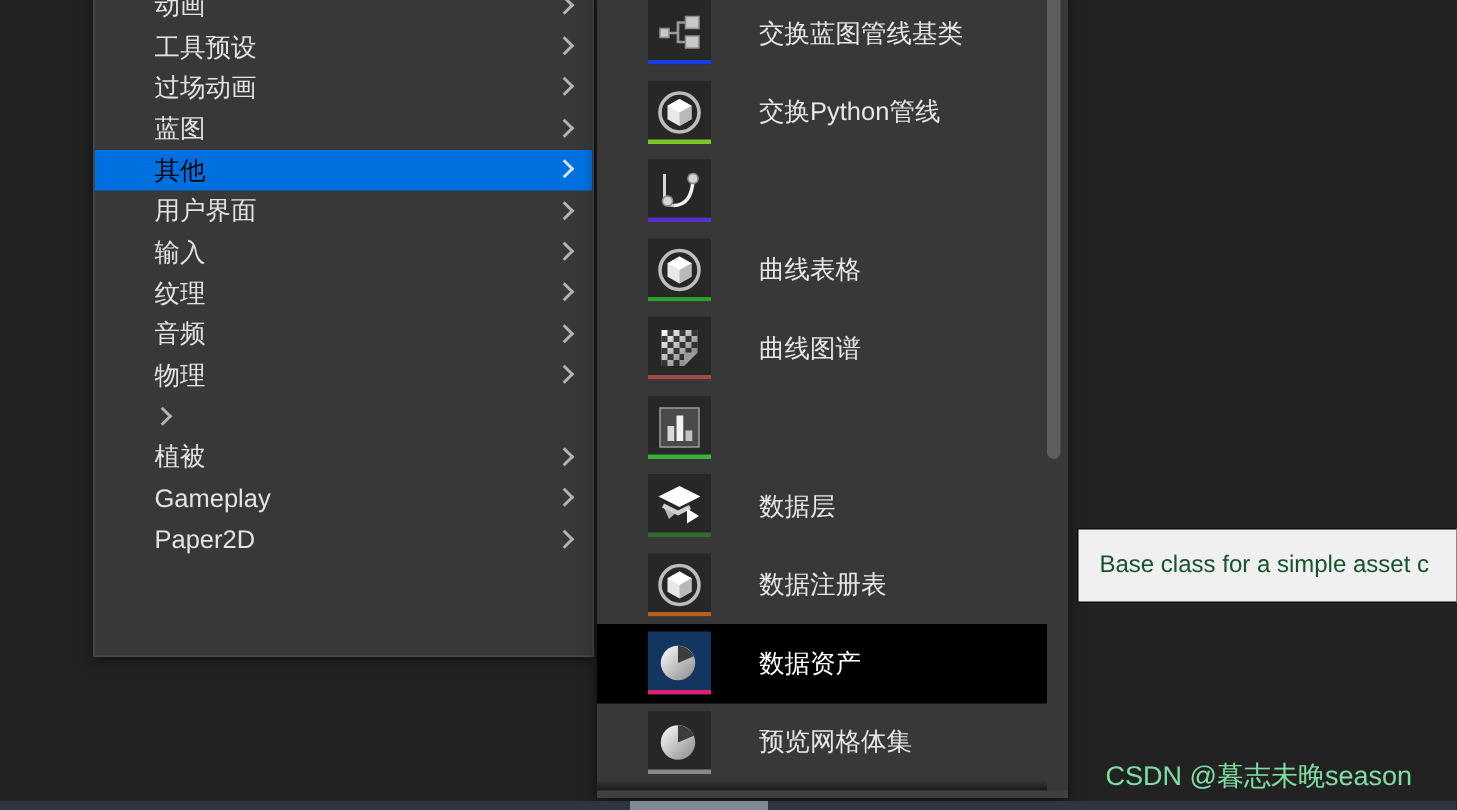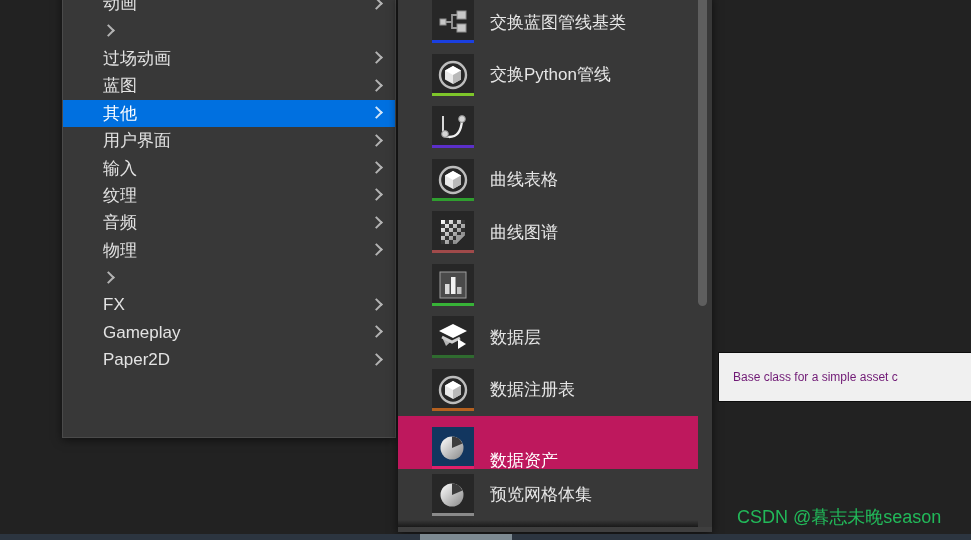--- a/index.html
+++ b/index.html
@@ -61,21 +61,21 @@
     padding-left: 40px;
     padding-right: 12px;
     color: #e3e3e3;
     font-size: 17px;
     line-height: 1;
     box-sizing: border-box;
     white-space: nowrap;
   }
   .cat-item.selected {
     background: #0070e0;
-    color: #ffffff;
+    color: #000000;
   }
   .cat-label { flex: 1 1 auto; }
   .cat-arrow {
     flex: 0 0 auto;
     width: 12px;
     height: 14px;
     position: relative;
     opacity: 0.82;
   }
   .cat-arrow::before {
@@ -113,21 +113,21 @@
     width: 300px;
   }
   .asset-item {
     position: relative;
     height: 52.5px;
     display: flex;
     align-items: center;
     padding-left: 34px;
     box-sizing: border-box;
   }
-  .asset-item.selected { background: #be185d; align-items: flex-end; }
+  .asset-item.selected { background: #000000; }
 
   .asset-icon {
     position: relative;
     flex: 0 0 auto;
     width: 42px;
     height: 42px;
     background: #272727;
     display: flex;
     align-items: center;
     justify-content: center;
@@ -136,21 +136,21 @@
   .asset-item.selected .asset-icon { background: #12365f; }
   .icon-bar {
     position: absolute;
     left: 0;
     bottom: 0;
     width: 100%;
     height: 3px;
   }
   .asset-label {
     flex: 1 1 auto;
-    padding-left: 16px;
+    padding-left: 32px;
     color: #e6e6e6;
     font-size: 17px;
     line-height: 1;
     white-space: nowrap;
   }
   .asset-item.selected .asset-label { color: #ffffff; }
 
   
   #asset-top-clip {
     position: absolute;
@@ -207,52 +207,53 @@
     height: 50px;
     background: #f0f0f0;
     border: 1px solid #0d0d0d;
     box-sizing: border-box;
     display: flex;
     align-items: center;
     padding-left: 14px;
     overflow: hidden;
   }
   #tooltip-text {
-    color: #701a75;
-    font-size: 12px;
+    color: #14532d;
+    font-size: 16px;
     line-height: 1.2;
     white-space: nowrap;
   }
 
   
   #watermark {
     position: absolute;
     left: 737px;
     top: 508px;
-    color: #22c55e;
+    color: #86efac;
     font-size: 18px;
     line-height: 1;
     white-space: nowrap;
     opacity: 0.92;
   }
 
   
   .ic { display: block; }
 </style>
 </head>
 <body>
 
 <div id="app-backdrop"></div>
 
 <div id="category-menu">
     <div class="cat-item">
       <span class="cat-label">动画</span>
       <span class="cat-arrow"></span>
     </div>
     <div class="cat-item">
+      <span class="cat-label">工具预设</span>
       <span class="cat-arrow"></span>
     </div>
     <div class="cat-item">
       <span class="cat-label">过场动画</span>
       <span class="cat-arrow"></span>
     </div>
     <div class="cat-item">
       <span class="cat-label">蓝图</span>
       <span class="cat-arrow"></span>
     </div>
@@ -277,21 +278,21 @@
       <span class="cat-arrow"></span>
     </div>
     <div class="cat-item">
       <span class="cat-label">物理</span>
       <span class="cat-arrow"></span>
     </div>
     <div class="cat-item">
       <span class="cat-arrow"></span>
     </div>
     <div class="cat-item">
-      <span class="cat-label">FX</span>
+      <span class="cat-label">植被</span>
       <span class="cat-arrow"></span>
     </div>
     <div class="cat-item">
       <span class="cat-label">Gameplay</span>
       <span class="cat-arrow"></span>
     </div>
     <div class="cat-item">
       <span class="cat-label">Paper2D</span>
       <span class="cat-arrow"></span>
     </div>

